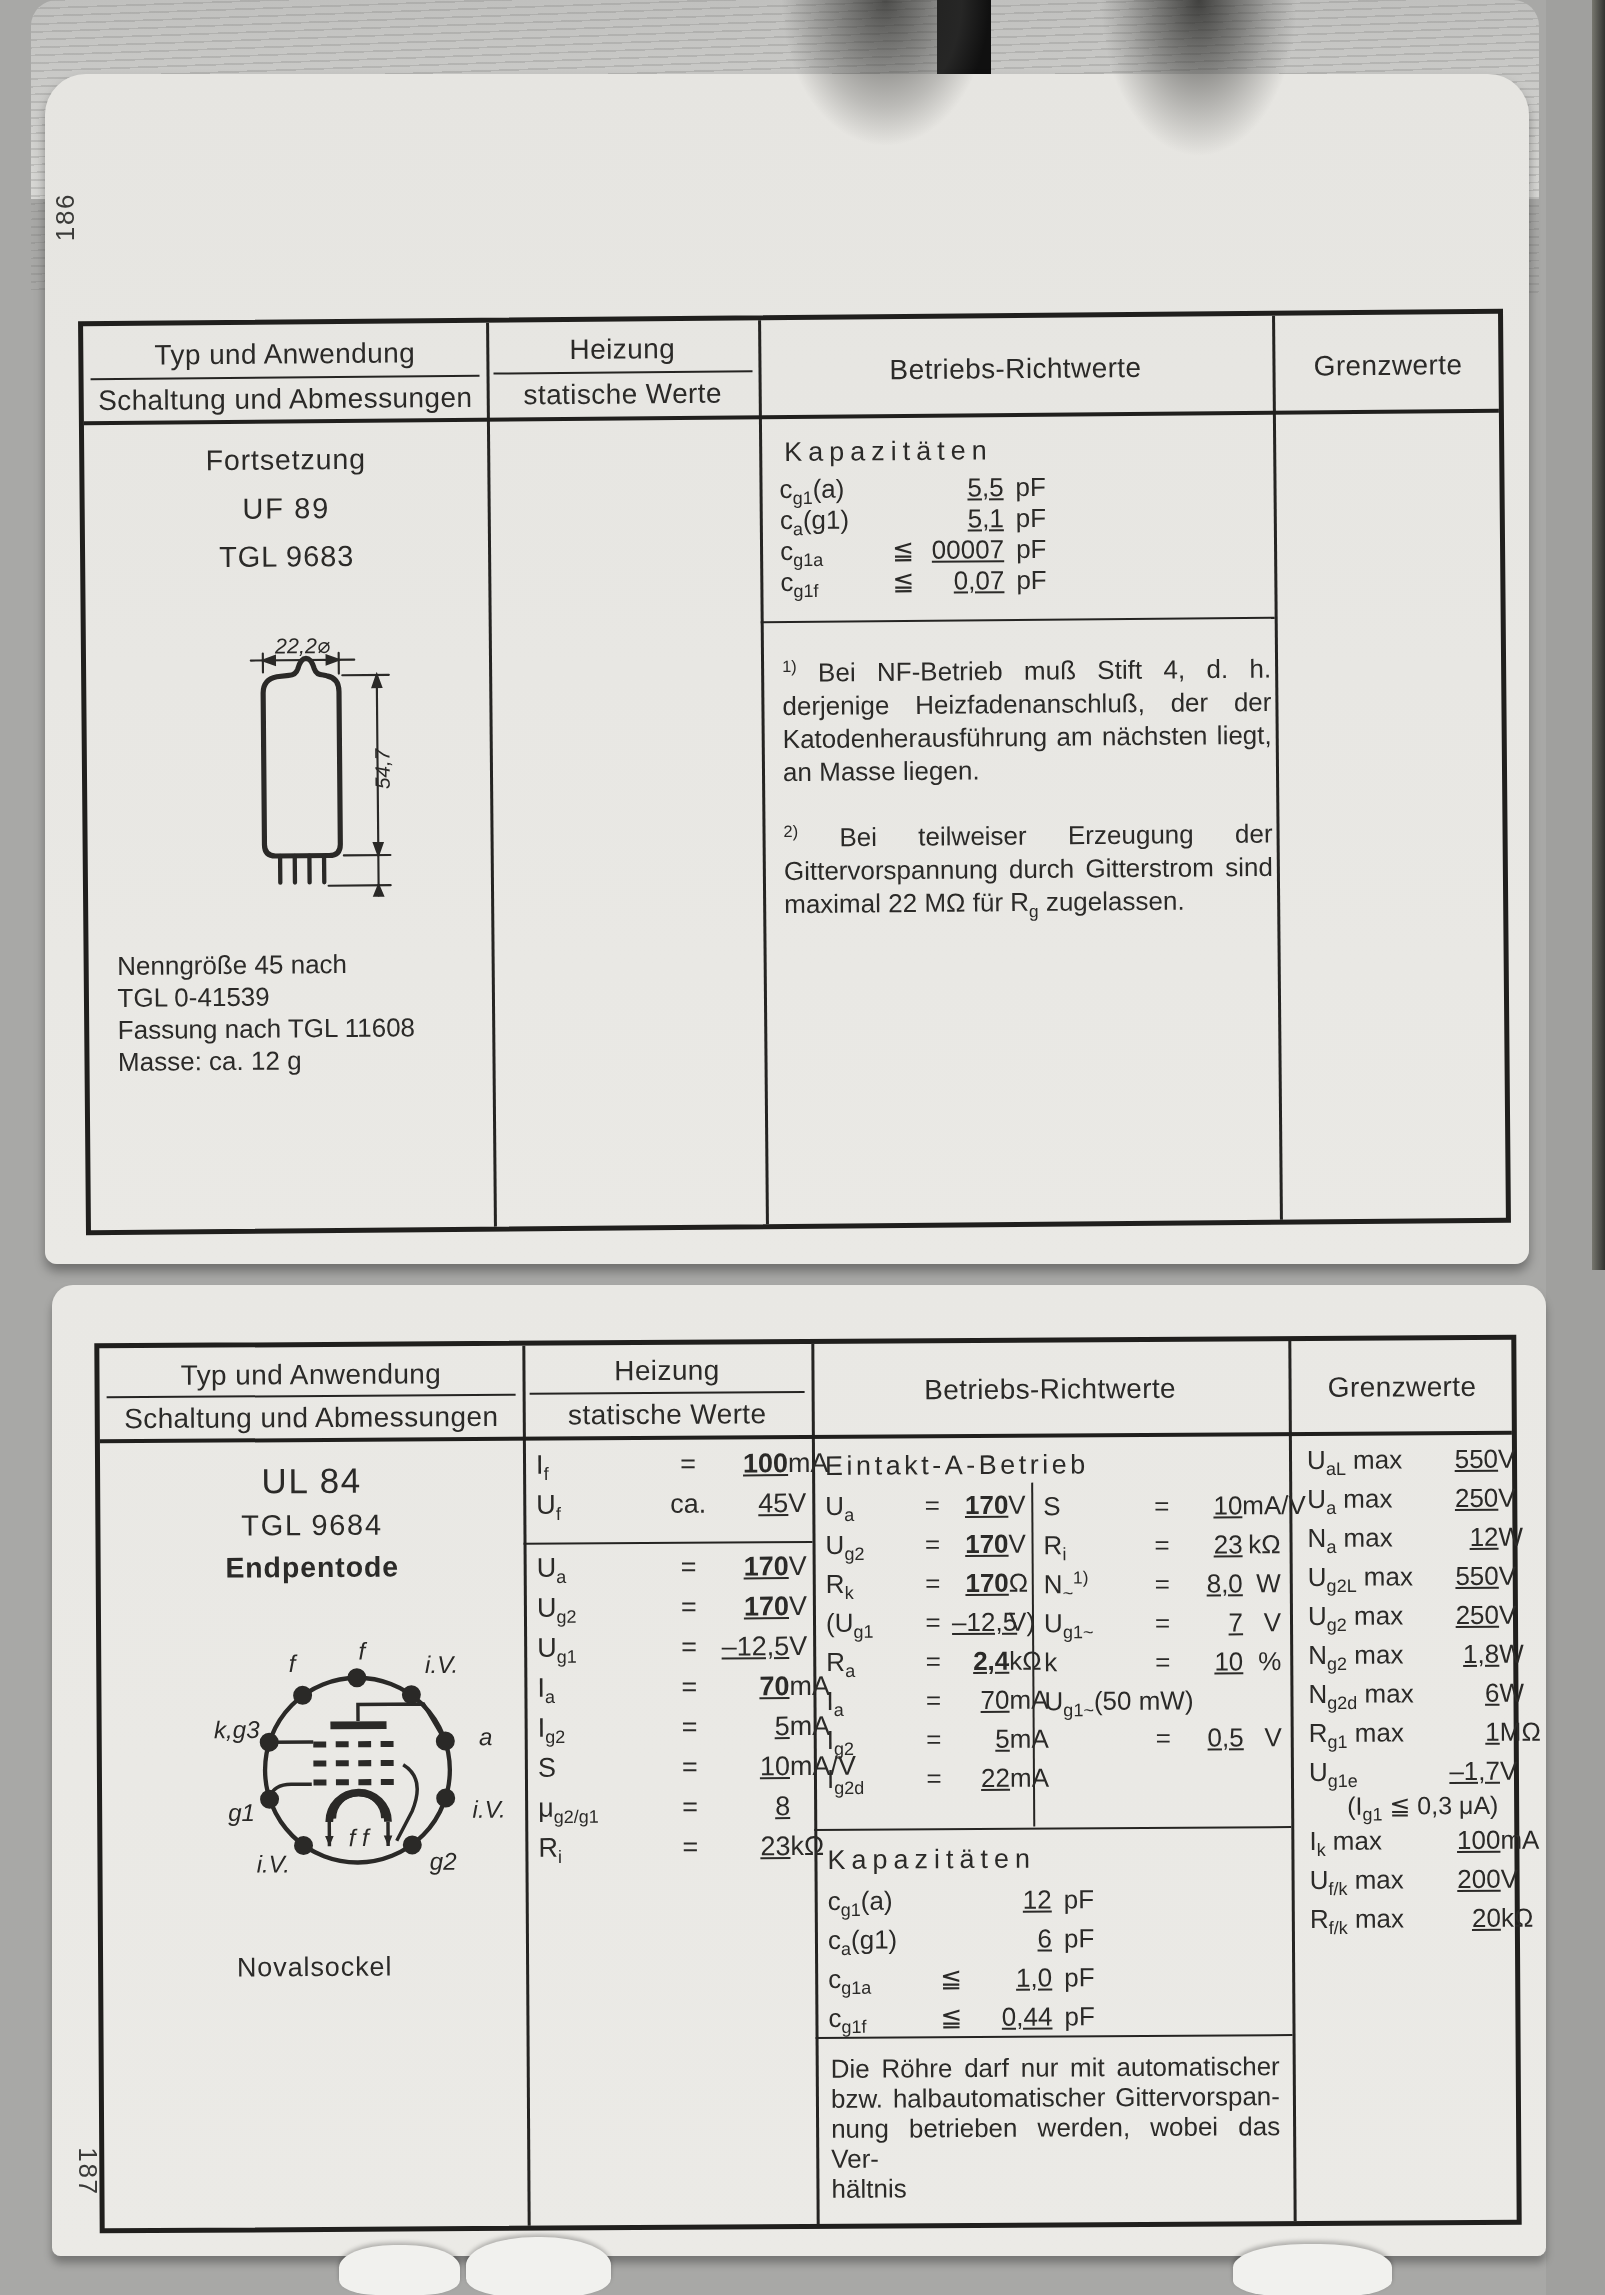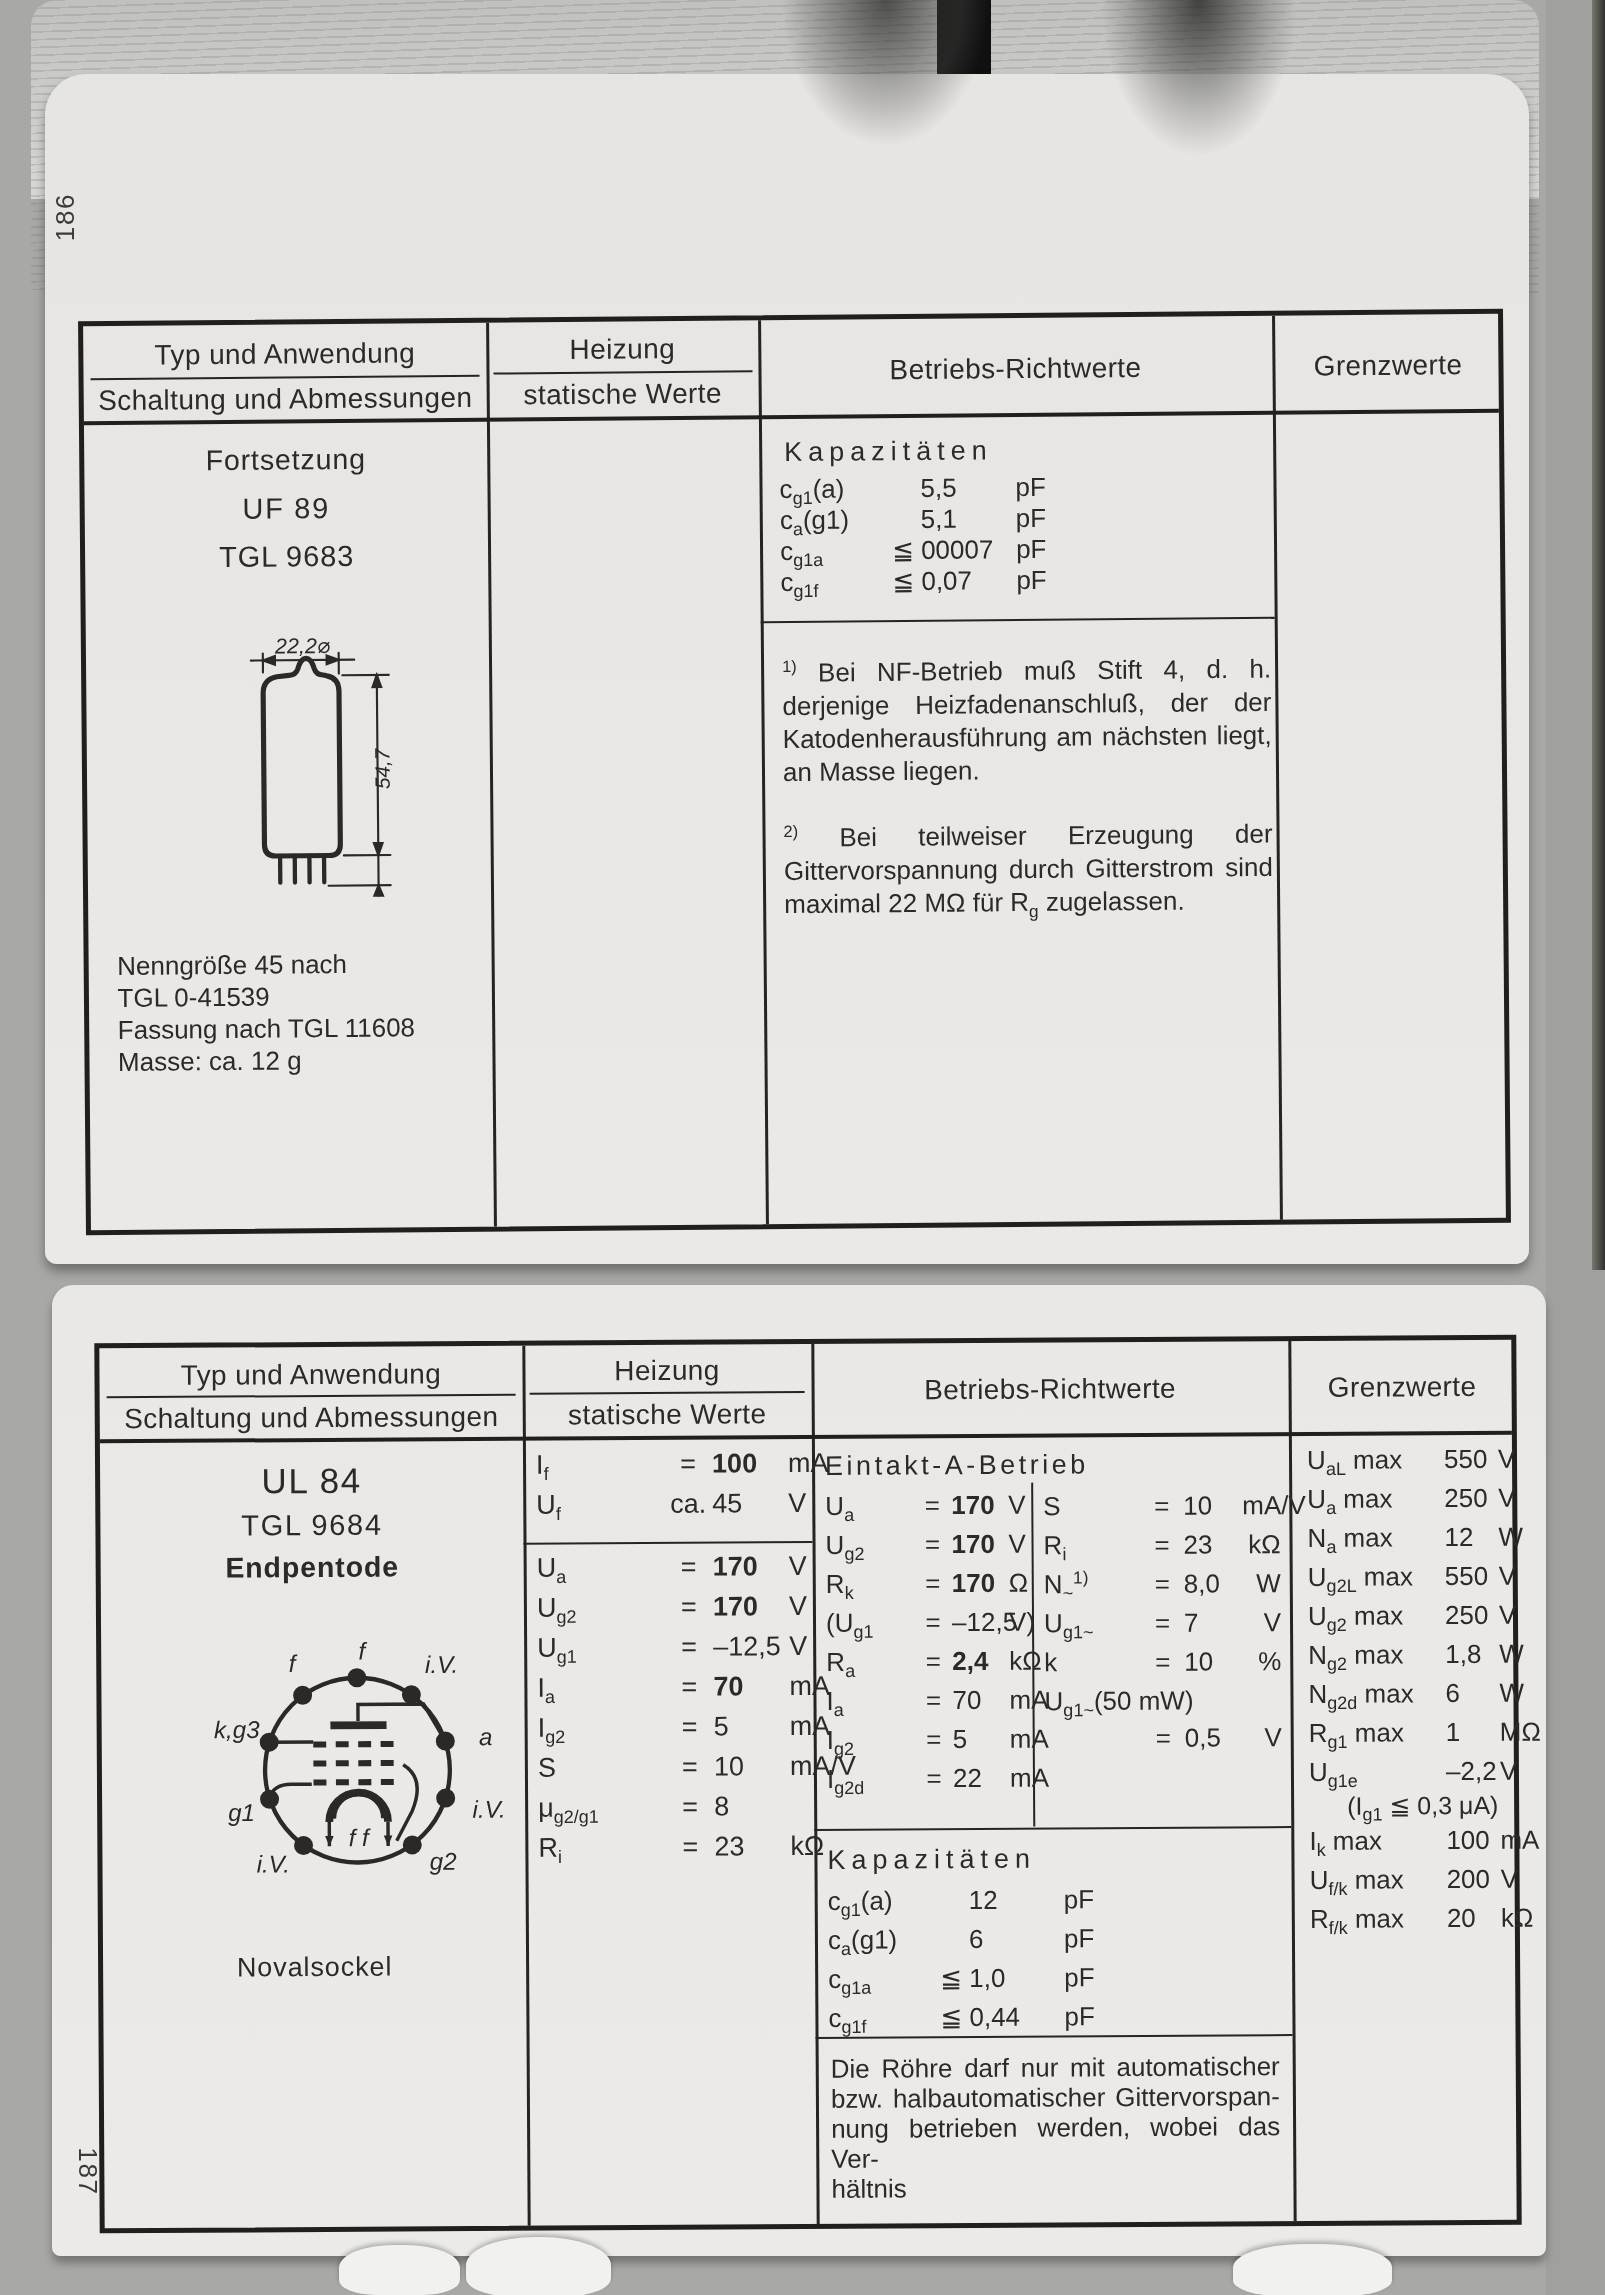--- a/index.html
+++ b/index.html
@@ -32,21 +32,21 @@
   .hline{background:#252422;height:1.7px;}
   .hline-th{background:#201f1d;height:4.3px;}
   .hcell{text-align:center;font-size:28px;letter-spacing:0.4px;}
   .ctr{text-align:center;}
   
   .vrow{display:grid;align-items:baseline;font-size:27px;}
   .lbl{white-space:nowrap;}
   .lbl sub{font-size:18px;}
   .lbl sup{font-size:17.3px;}
   .rel{text-align:center;white-space:nowrap;}
-  .val{white-space:nowrap;}
+  .val{text-align:right;white-space:nowrap;text-decoration:underline;}
   .bv{font-weight:700;}
   .unit{text-align:right;white-space:nowrap;padding-right:7px;}
   .heiz .vrow{grid-template-columns:128px 48px 76px 1fr;height:40px;}
   .eleft .vrow{grid-template-columns:88px 38px 57px 1fr;height:39px;font-size:26px;}
   .eright .vrow{grid-template-columns:97px 43px 59px 1fr;height:39px;font-size:26px;}
   .capsr .vrow{grid-template-columns:105px 36px 83px 1fr;}
   .capsr .unit{text-align:left;padding-left:12px;}
   .top-caps .vrow{height:31px;font-size:26px;}
   .bot-caps .vrow{height:39px;font-size:26px;}
   .grenz .vrow{grid-template-columns:130px 7px 54px 1fr;height:39px;font-size:26px;}
@@ -519,21 +519,21 @@
       <div class="vrow">
         <span class="lbl"><span>R</span><sub>g1</sub><span> max</span></span>
         <span class="rel"></span>
         <span class="val">1</span>
         <span class="unit">MΩ</span>
       </div>
 
       <div class="vrow">
         <span class="lbl"><span>U</span><sub>g1e</sub><span></span></span>
         <span class="rel"></span>
-        <span class="val">–2,2</span>
+        <span class="val">–1,7</span>
         <span class="unit">V</span>
       </div>
     </div>
   <div class="abs grenz-ig1" style="left:1207px;top:451px;width:207px;">
     <span><span>(I</span><sub style="font-size:18px;">g1</sub><span> ≦ 0,3 μA)</span></span>
   </div>
   <div class="abs grenz" style="left:1207px;top:485px;width:207px;">
 
       <div class="vrow">
         <span class="lbl"><span>I</span><sub>k</sub><span> max</span></span>

